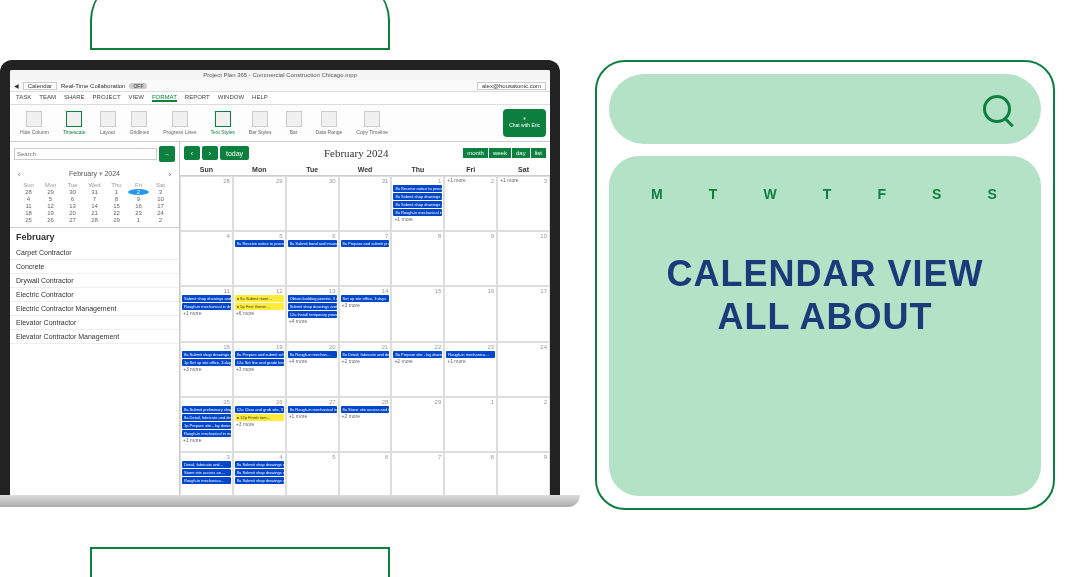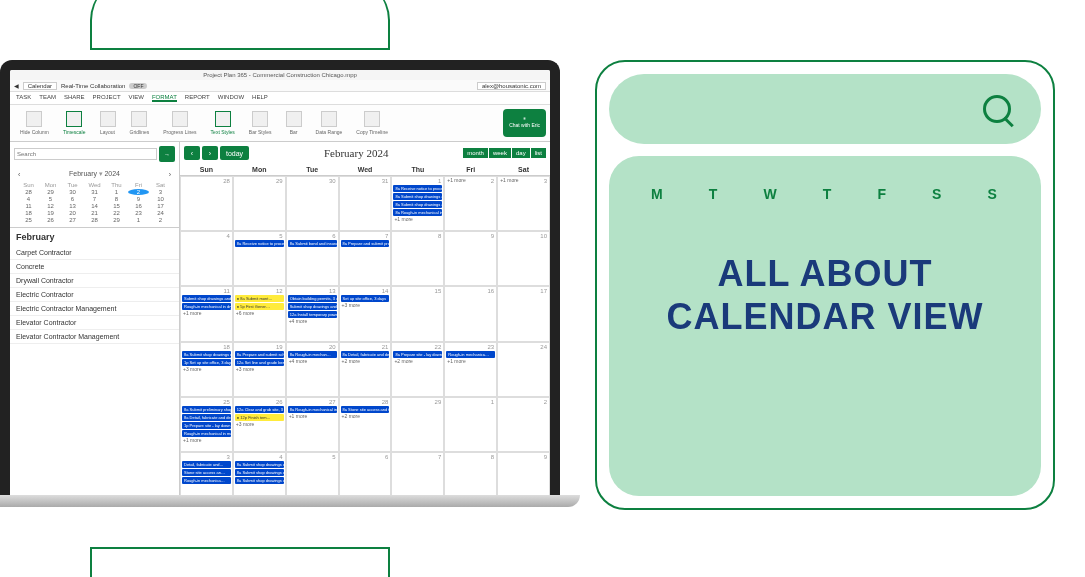--- a/index.html
+++ b/index.html
@@ -429,17 +429,17 @@
     <div class="promo-days" id="promo-days">
         <span>M</span>
         <span>T</span>
         <span>W</span>
         <span>T</span>
         <span>F</span>
         <span>S</span>
         <span>S</span>
       </div>
     <div class="promo-title">
+      <div>CALENDAR VIEW</div>
       <div>ALL ABOUT</div>
-      <div>CALENDAR VIEW</div>
     </div>
   </div>
 </div>
 
 </body></html>

